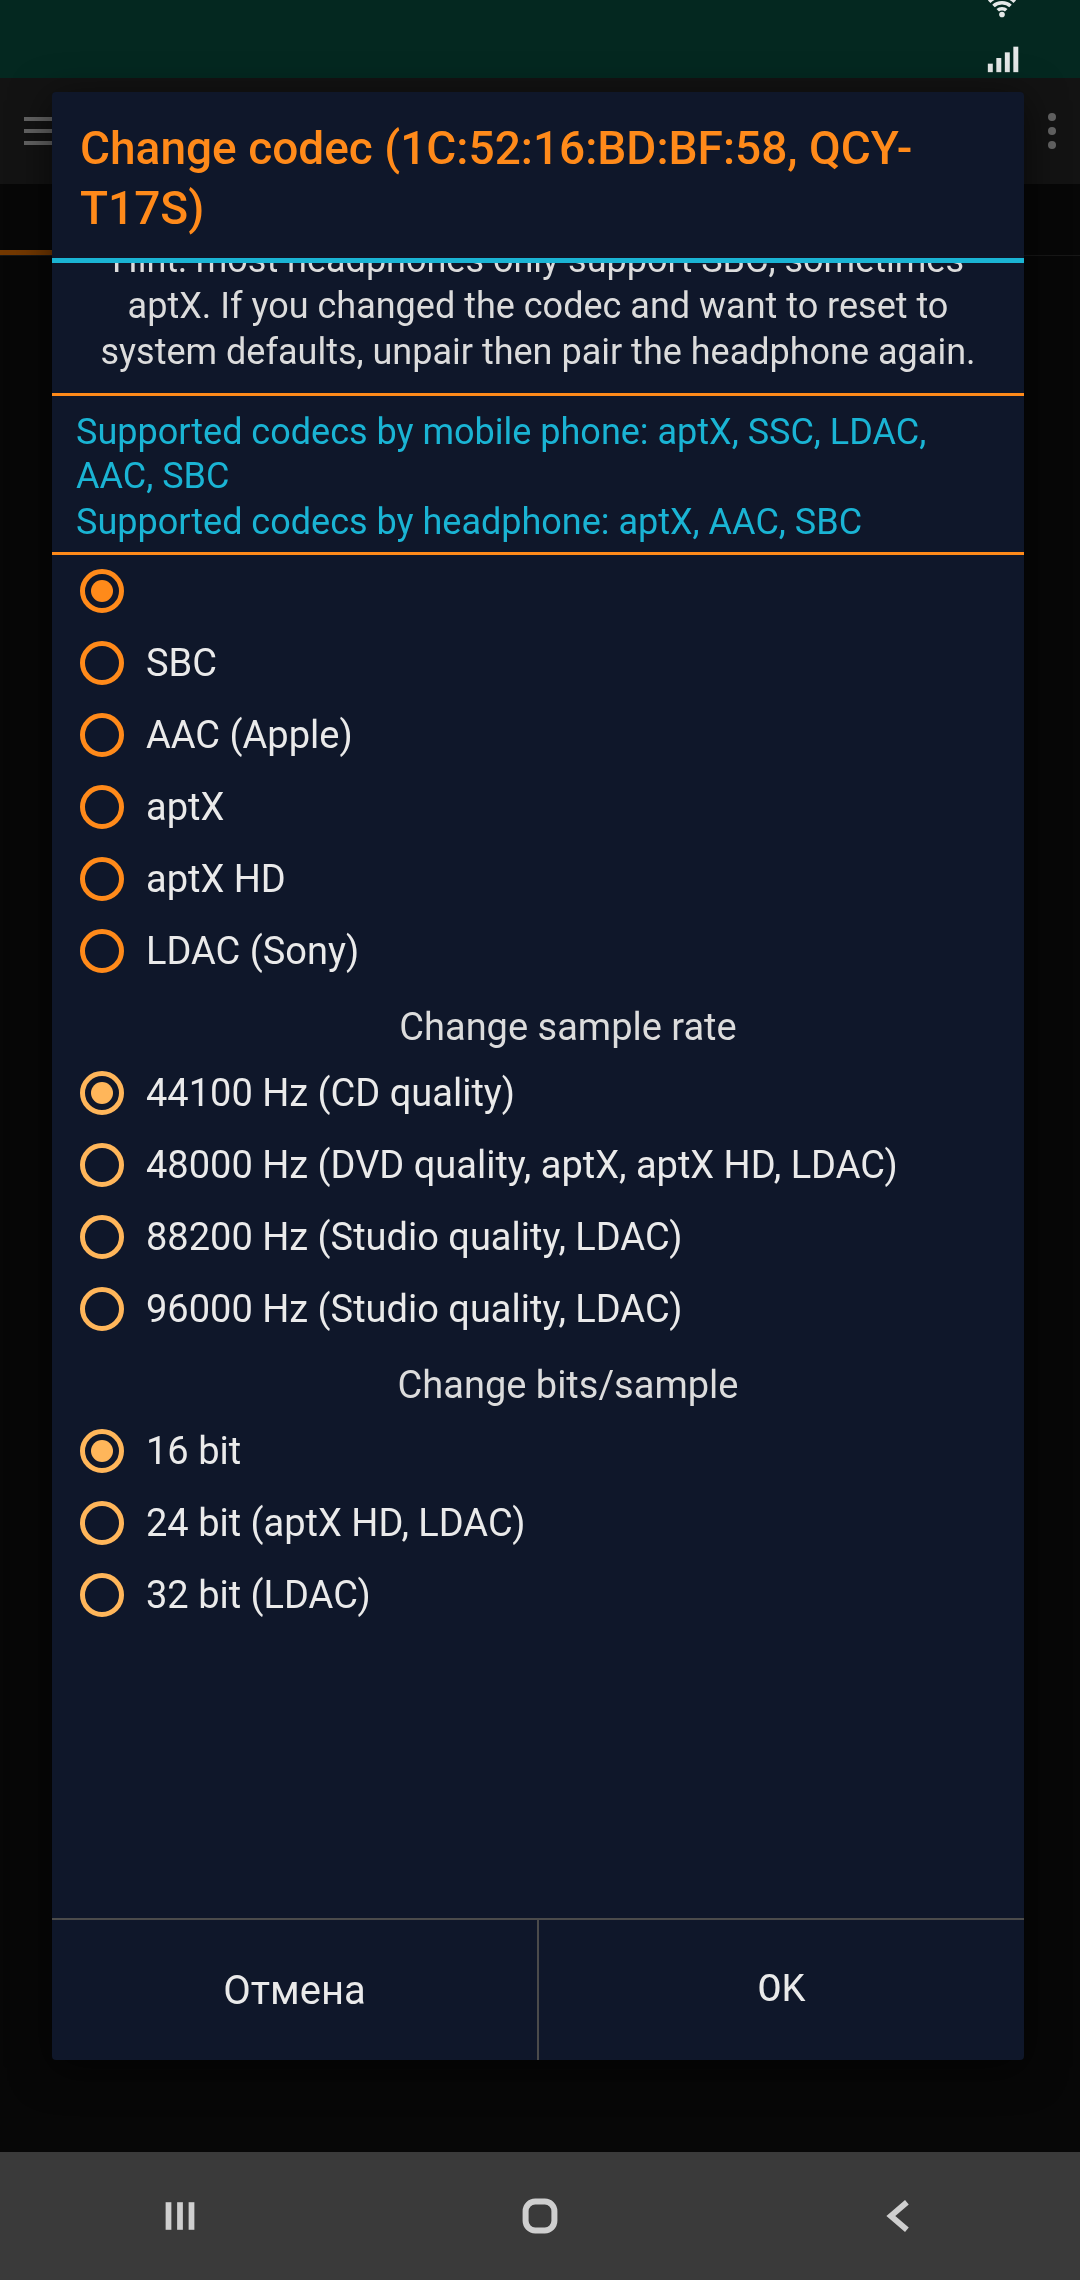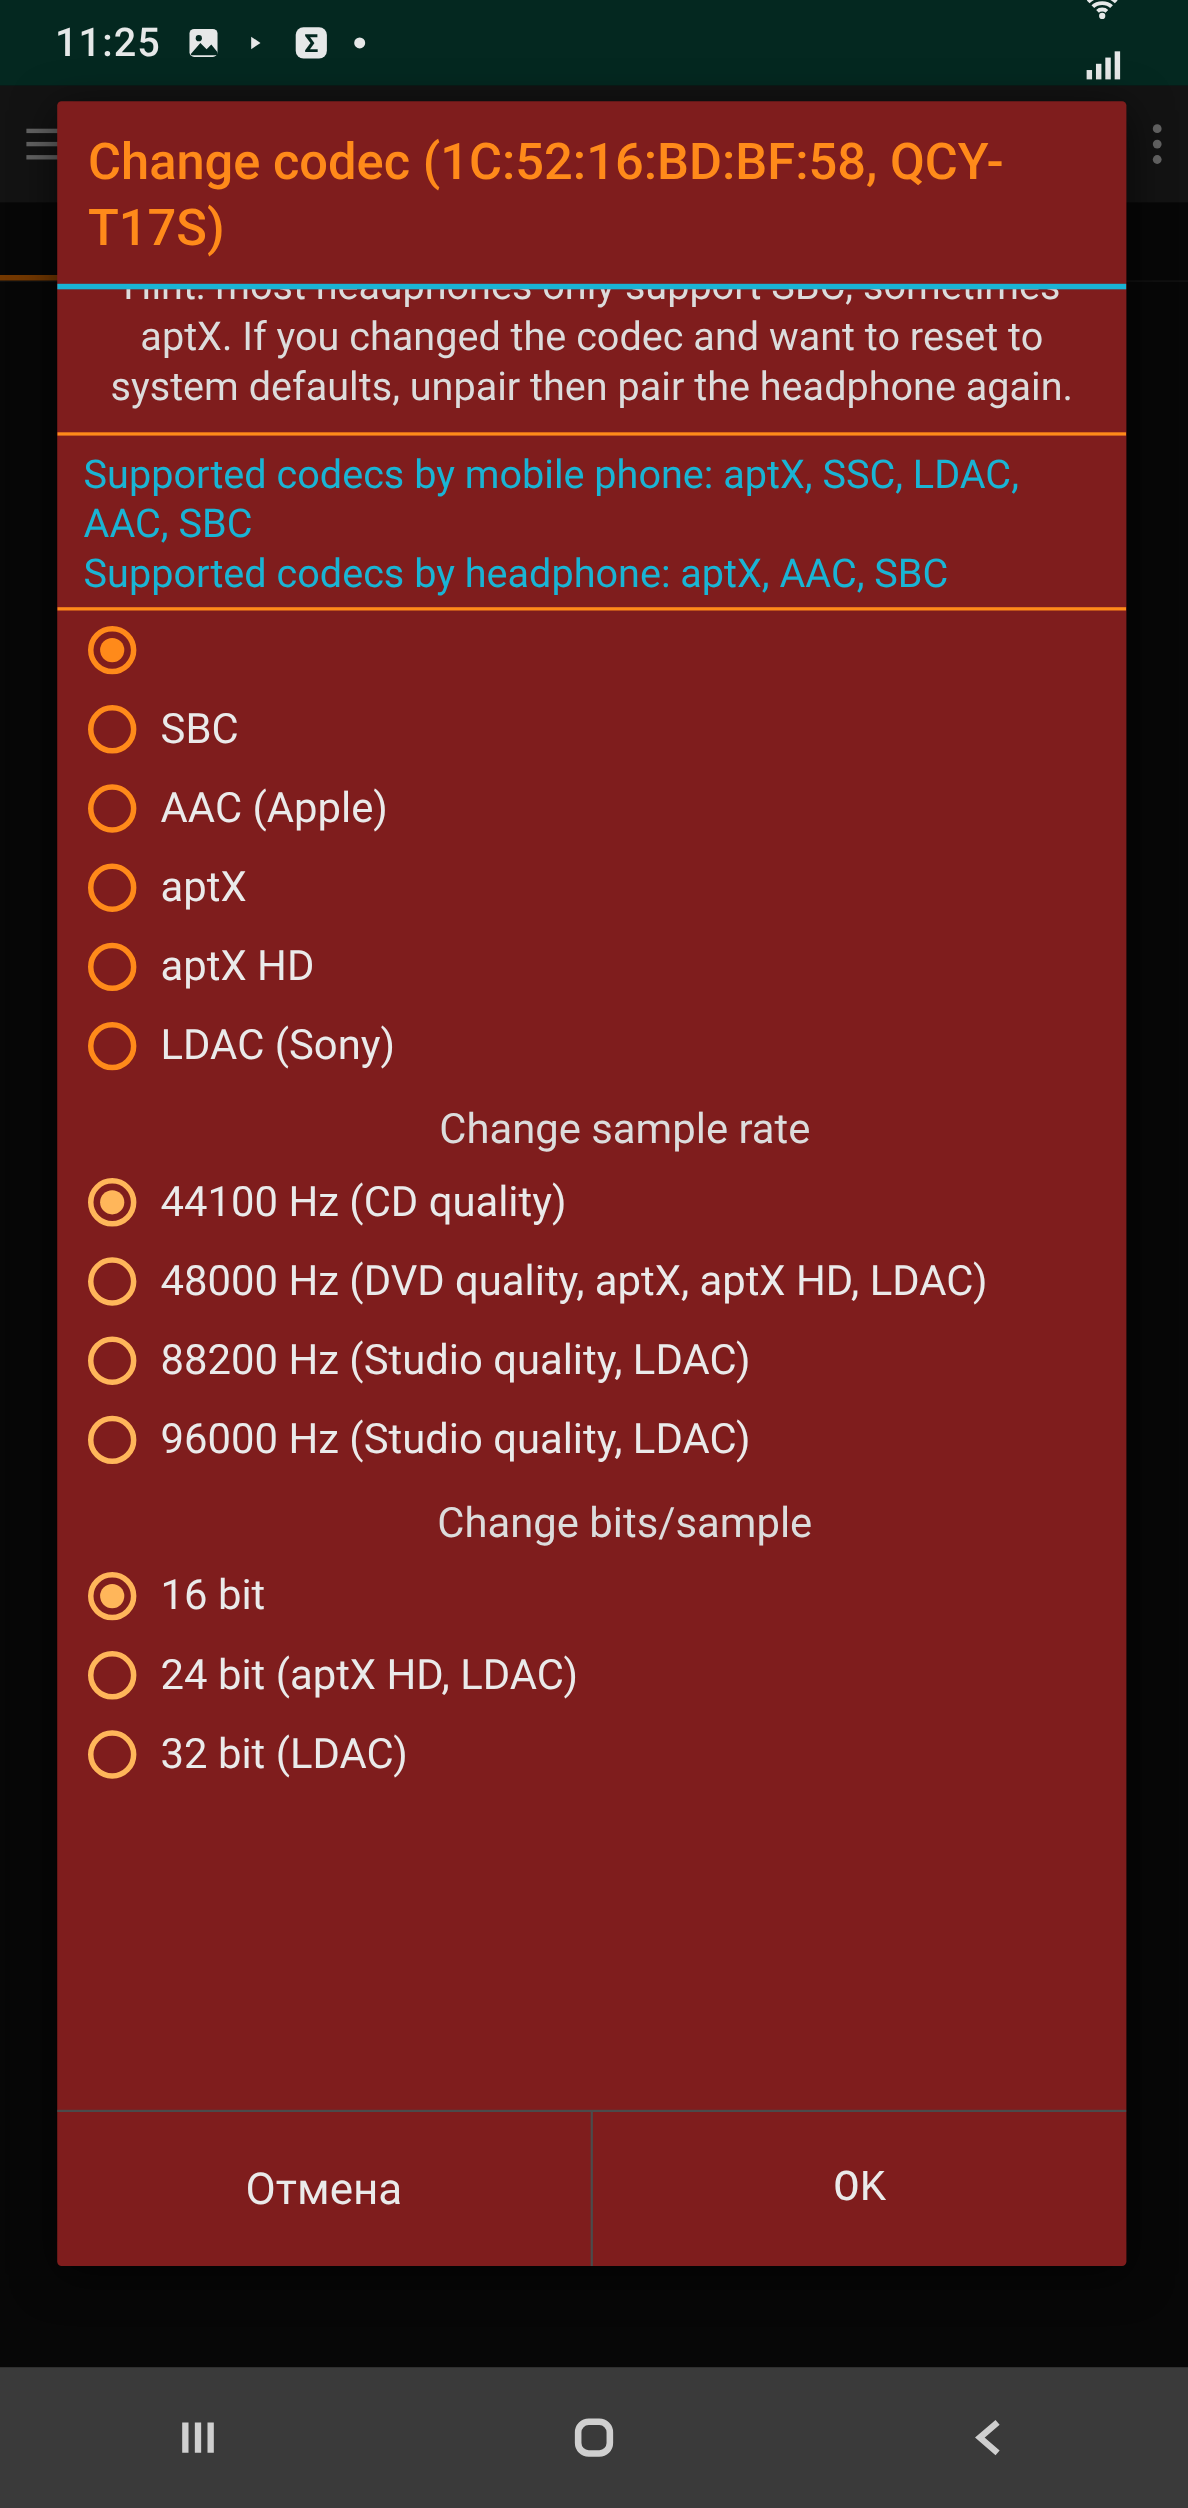--- a/index.html
+++ b/index.html
@@ -29,21 +29,21 @@
   .app-bg .toolbar .overflow span{width:8px;height:8px;background:#dcdcdc;border-radius:50%;}
   .app-bg .tabs { height:72px; display:flex; border-bottom:1px solid #333;}
   .app-bg .tabs .tab { flex:1; display:flex; align-items:center; justify-content:center; color:#d0d0d0; font-size:34px;}
   .app-bg .tabs .tab.active { border-bottom:5px solid #ff7d00;}
 
   
   .scrim { position:absolute; top:78px; left:0; right:0; bottom:0; background:rgba(0,0,0,0.55); }
 
   
   .dialog { position:absolute; top:92px; left:52px; right:56px; bottom:220px;
-    background:#7f1d1d; display:flex; flex-direction:column;
+    background:#0f172a; display:flex; flex-direction:column;
     box-shadow:0 8px 40px rgba(0,0,0,.6); border-radius:4px; overflow:hidden;}
   .dlg-title { color:#ff8a1a; font-size:46px; line-height:60px; padding:26px 28px 20px; font-weight:500;}
   .title-divider { height:5px; background:#1ab4d4; }
   .dlg-scroll { flex:1; overflow:hidden; padding:0 24px; }
   .hint { color:#dcdcdc; font-size:36px; line-height:46px; text-align:center; padding:0 4px 18px; }
   .sub-divider { height:3px; background:#ff8a1a; margin:0 -24px; }
   .info { color:#1ab4d4; font-size:36px; line-height:44px; padding:14px 0 2px; }
   .info + .info { padding-top:0; padding-bottom:8px;}
   .radio-item { display:flex; align-items:center; gap:22px; padding:14px 4px; min-height:66px;}
   .radio-outer { width:44px; height:44px; border-radius:50%; flex:none;
@@ -63,42 +63,20 @@
   
   .nav-bar { position:absolute; bottom:0; left:0; right:0; height:128px;
     background:#3a3a3a; display:flex; align-items:center; justify-content:space-around;}
   .nav-bar .nav-btn { width:80px; height:80px; display:flex; align-items:center; justify-content:center; }
   .nav-bar svg { stroke:#cfcfcf; fill:none; stroke-width:5; }
 </style>
 </head>
 <body>
 
 <div class="status-bar">
-  <div class="status-left">
-    <span class="clock">11:25</span>
-    <span class="s-icon">
-      <svg viewBox="0 0 24 24">
-          <rect x="3" y="3" width="18" height="18" rx="3"></rect>
-          <circle cx="9" cy="9" r="2" fill="#042820"></circle>
-          <path d="M4 19 L10 12 L14 16 L17 13 L21 18 V20 H4 Z" fill="#042820"></path>
-        </svg>
-    </span>
-    <span class="s-icon" style="width:20px">
-      <svg viewBox="0 0 12 24">
-          <path d="M2 8 L8 12 L2 16 Z"></path>
-        </svg>
-    </span>
-    <span class="s-icon">
-      <svg viewBox="0 0 24 24">
-          <rect x="2" y="2" width="20" height="20" rx="5"></rect>
-          <text x="12" y="18" text-anchor="middle" font-size="16" fill="#042820" font-weight="bold">Σ</text>
-        </svg>
-    </span>
-    <span class="dot"></span>
-  </div>
   <div class="status-right">
     <span class="s-icon" style="width:44px">
       <svg viewBox="0 0 32 24">
           <circle cx="8" cy="12" r="6"></circle>
           <circle cx="8" cy="12" r="2.4" fill="#042820"></circle>
           <rect x="13" y="10" width="16" height="4"></rect>
           <rect x="24" y="10" width="4" height="8"></rect>
         </svg>
     </span>
     <span class="s-icon">

